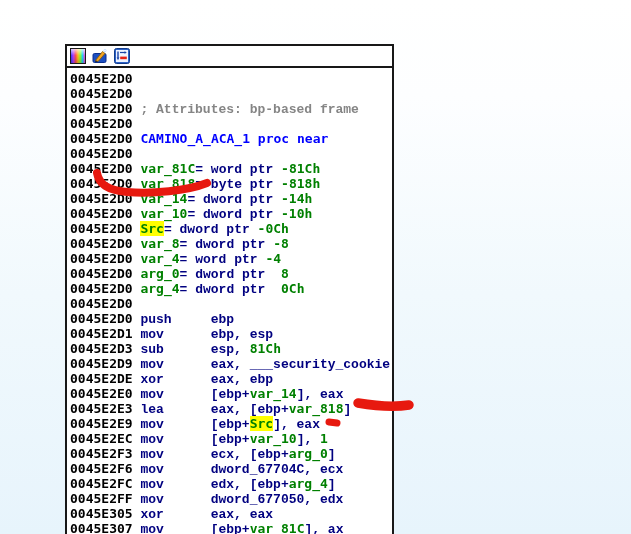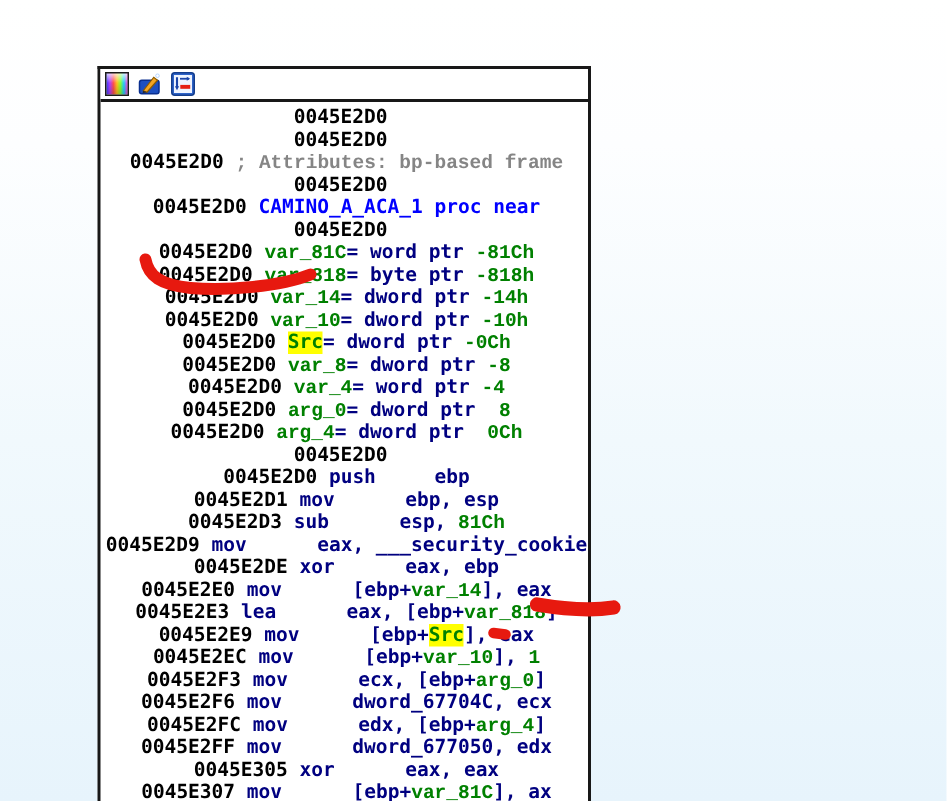--- a/index.html
+++ b/index.html
@@ -24,28 +24,27 @@
     box-sizing:border-box;border:1px solid #1a1a1a;
     background:
       linear-gradient(180deg,rgba(255,255,255,.75) 0%,rgba(255,255,255,0) 45%,rgba(0,0,0,.18) 100%),
       linear-gradient(90deg,#3a3aff 0%,#b040ff 16%,#ff5050 33%,#ffc020 50%,#8aff30 66%,#20d0ff 83%,#ff40d8 100%);
   }
   .listing{
     padding:3px 0 0 3px;
     font-size:13px;font-weight:bold;line-height:15px;
     white-space:pre;overflow:hidden;height:calc(100% - 26px);
     letter-spacing:0px;
-    text-align:center;
   }
   .line{height:15px;}
   .tk-addr{color:var(--address,#000);}
   .tk-cmt{color:var(--comment,#858585);font-family:Liberation Mono, monospace;}
   .tk-blue{color:var(--blue,#0000ff);}
-  .tk-n{color:var(--navy,#000080);}
-  .tk-g{color:var(--green,#008000);font-family:Liberation Mono, monospace;}
+  .tk-n{color:var(--navy,#000080);font-family:Liberation Mono, monospace;}
+  .tk-g{color:var(--green,#008000);}
   .tk-hl{color:var(--green,#008000);background:var(--highlight_bg,#ffff00);}
   .overlay{position:absolute;left:0;top:0;width:631px;height:534px;pointer-events:none;z-index:10;}
 </style>
 </head>
 <body>
 
 <div class="window">
   <div class="toolbar">
     <span class="tbicon palette"></span>
     <span class="tbicon">

